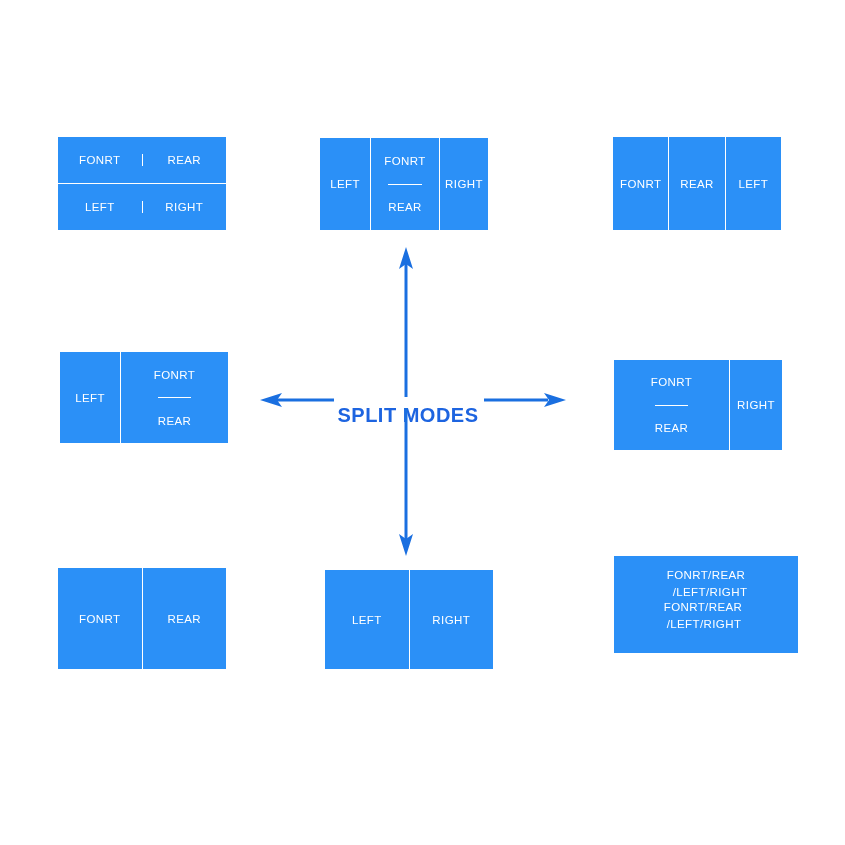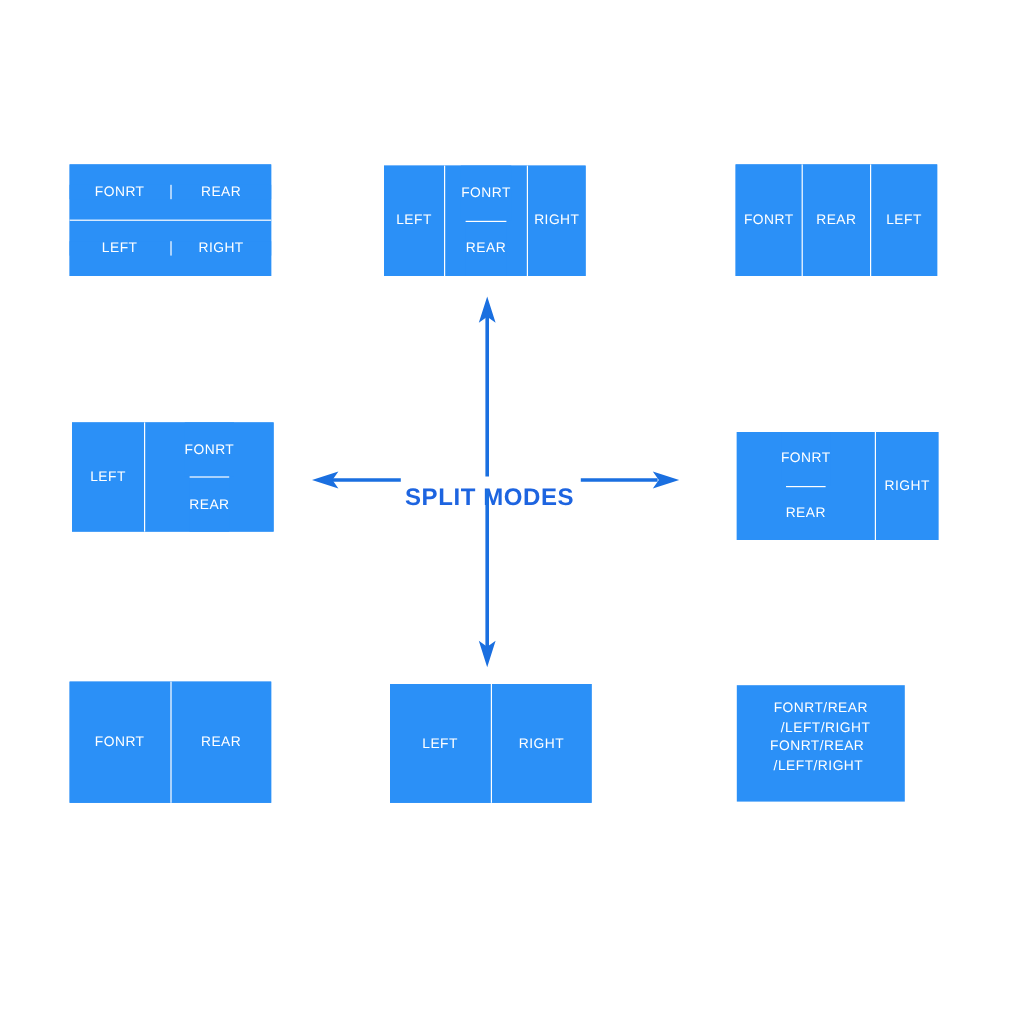--- a/index.html
+++ b/index.html
@@ -183,21 +183,21 @@
 
   <div class="panel col" style="left:325px; top:570px; width:168px; height:99px;">
     <div class="cell" style="flex:1;">
       <span class="cell-label">LEFT</span>
     </div>
     <div class="cell" style="flex:1;">
       <span class="cell-label">RIGHT</span>
     </div>
   </div>
 
-  <div class="text-panel" style="left:614px; top:571px; width:140px; height:97px; padding-top:12px;">
+  <div class="text-panel" style="left:614px; top:556px; width:184px; height:97px; padding-top:12px;">
     <div class="tline" style="margin-left:0px;">FONRT/REAR</div>
     <div class="tline" style="margin-left:8px; margin-top:2px;">/LEFT/RIGHT</div>
     <div class="tline" style="margin-left:-6px;">FONRT/REAR</div>
     <div class="tline" style="margin-left:-4px; margin-top:2px;">/LEFT/RIGHT</div>
   </div>
 
   <div id="center-title">SPLIT MODES</div>
 
   <svg class="arrow-svg" style="left:396px; top:245px; width:20px; height:152px;" viewBox="0 0 20 152">
     <line x1="10" y1="152" x2="10" y2="18" stroke="#1a6fe0" stroke-width="3"></line>

